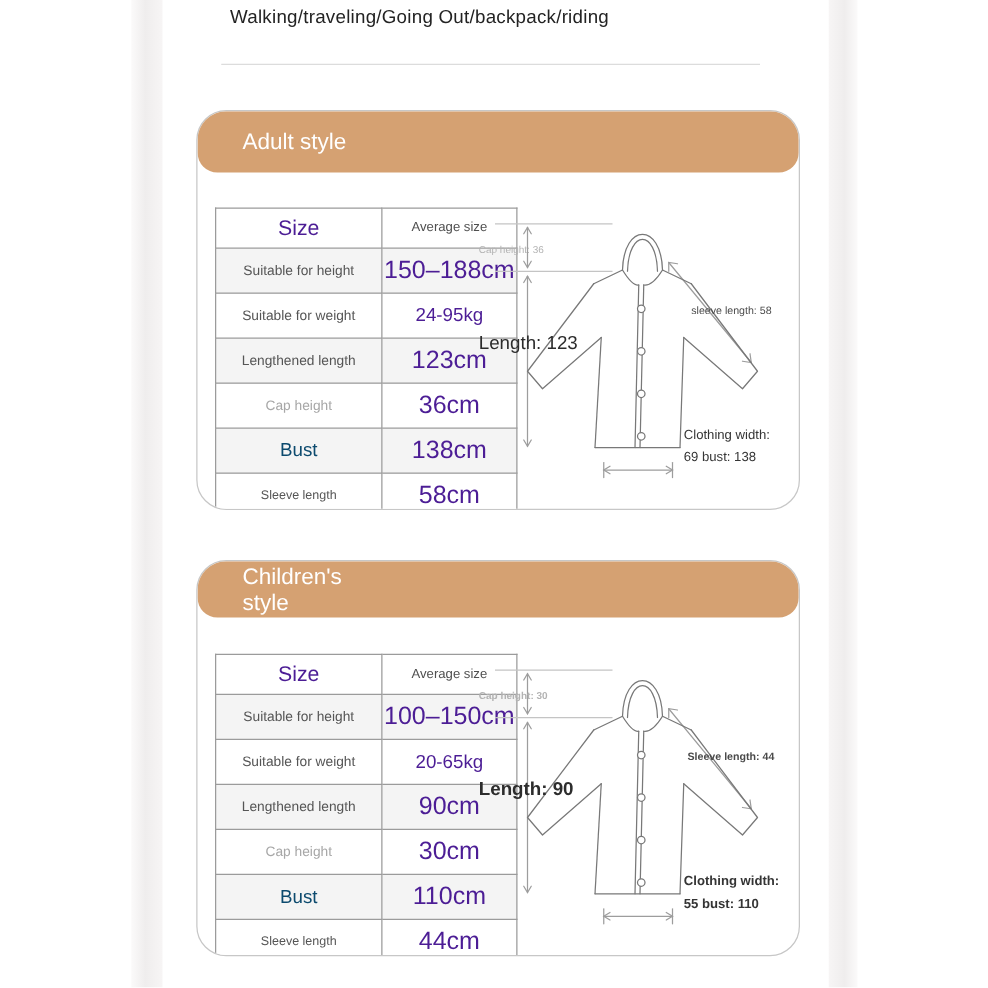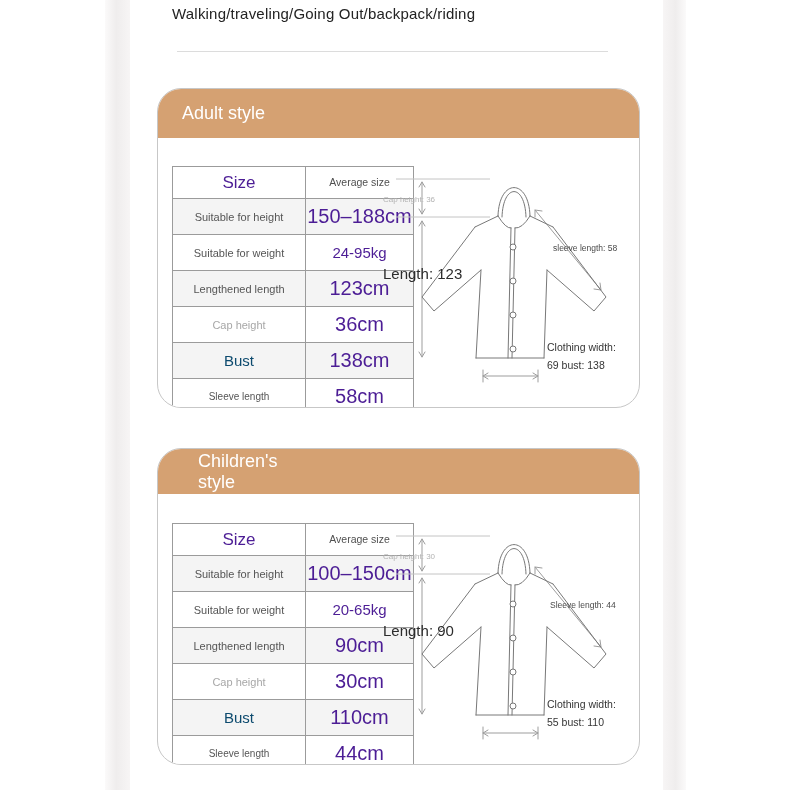--- a/index.html
+++ b/index.html
@@ -5,31 +5,31 @@
   html,body{margin:0;padding:0;}
   body{
     width:790px;height:790px;position:relative;overflow:hidden;
     background:#ffffff;
     font-family:"Liberation Sans","DejaVu Sans",sans-serif;
     -webkit-font-smoothing:antialiased;
   }
   .gutter{position:absolute;top:0;height:790px;}
   .gutter.left{left:105px;width:25px;background:linear-gradient(90deg,#fbfafa,#efeded 45%,#f7f5f5);}
   .gutter.right{left:663px;width:23px;background:linear-gradient(90deg,#f7f5f5,#efeded 55%,#fbfafa);}
-  .page-title{position:absolute;left:172px;top:5px;font-size:15px;color:#232323;letter-spacing:.2px;text-align:right;}
+  .page-title{position:absolute;left:184px;top:5px;font-size:15px;color:#232323;letter-spacing:.2px;text-align:right;}
   .title-divider{position:absolute;left:177px;top:51px;width:431px;height:1px;background:#dcdcdc;}
 
   .panel{position:absolute;left:157px;width:483px;background:#fff;
     border:1px solid #c7c7c7;border-radius:24px;overflow:hidden;box-sizing:border-box;}
   .panel.adult{top:88px;height:320px;}
   .panel.children{top:448px;height:317px;}
-  .panel-header{height:49px;display:flex;align-items:center;padding-left:24px;box-sizing:border-box;}
+  .panel-header{height:49px;display:flex;align-items:center;padding-left:36px;box-sizing:border-box;border-radius:16px;}
   .panel-header .hdr-text{color:#fff;font-size:18px;line-height:1.12;}
   .panel.children .panel-header{height:45px;}
-  .panel.children .hdr-text{width:110px;margin-left:16px;}
+  .panel.children .hdr-text{width:110px;}
 
   table.size-table{position:absolute;left:14px;border-collapse:collapse;background:#fff;table-layout:fixed;}
   .panel.adult table.size-table{top:77px;}
   .panel.children table.size-table{top:74px;}
   table.size-table td{border:1px solid #9b9b9b;text-align:center;vertical-align:middle;padding:0;}
   table.size-table .c1{width:88px;}
   table.size-table .c2{width:107px;margin-left:20px;}
   table.size-table tr{height:36px;}
   table.size-table tr:first-child{height:32px;}
   table.size-table tr:nth-child(even){background:#f4f4f4;}
@@ -37,21 +37,21 @@
   td.head2{font-size:10.5px;color:#4f4f4f;padding:0 17px;line-height:1.25;}
   td.label{font-size:11px;color:#555;}
   td.value{font-size:20px;color:#4c1d95;}
   table.size-table tr:nth-child(3) td.value{font-size:15px;}
   table.size-table tr:nth-child(5) td.label{color:#a7a7a7;}
   table.size-table tr:nth-child(6) td.label{font-size:15px;color:#0c4a6e;}
   table.size-table tr:nth-child(7) td.label{font-size:10px;line-height:1.3;padding:0 22px;}
 
   .diagram{position:absolute;left:224px;}
   .panel.adult .diagram{top:76px;}
-  .panel.children .diagram{top:73px;}
+  .panel.children .diagram{top:73px;font-weight:bold;}
   .coat-line{fill:none;stroke:#787878;stroke-width:1;stroke-linejoin:round;stroke-linecap:round;}
   .meas{fill:none;stroke:#9d9d9d;stroke-width:1;stroke-linecap:round;}
   .tickline{fill:none;stroke:#c4c4c4;stroke-width:1;}
   .btn{fill:#fff;stroke:#787878;stroke-width:1;}
   text.cap-lbl{font-size:8px;fill:#b3b3b3;}
   text.len-lbl{font-size:15px;fill:#2c2c2c;}
   text.slv-lbl{font-size:8.5px;fill:#4a4a4a;}
   text.wid-lbl{font-size:10.5px;fill:#353535;}
   text{font-family:"Liberation Sans","DejaVu Sans",sans-serif;}
 </style>

